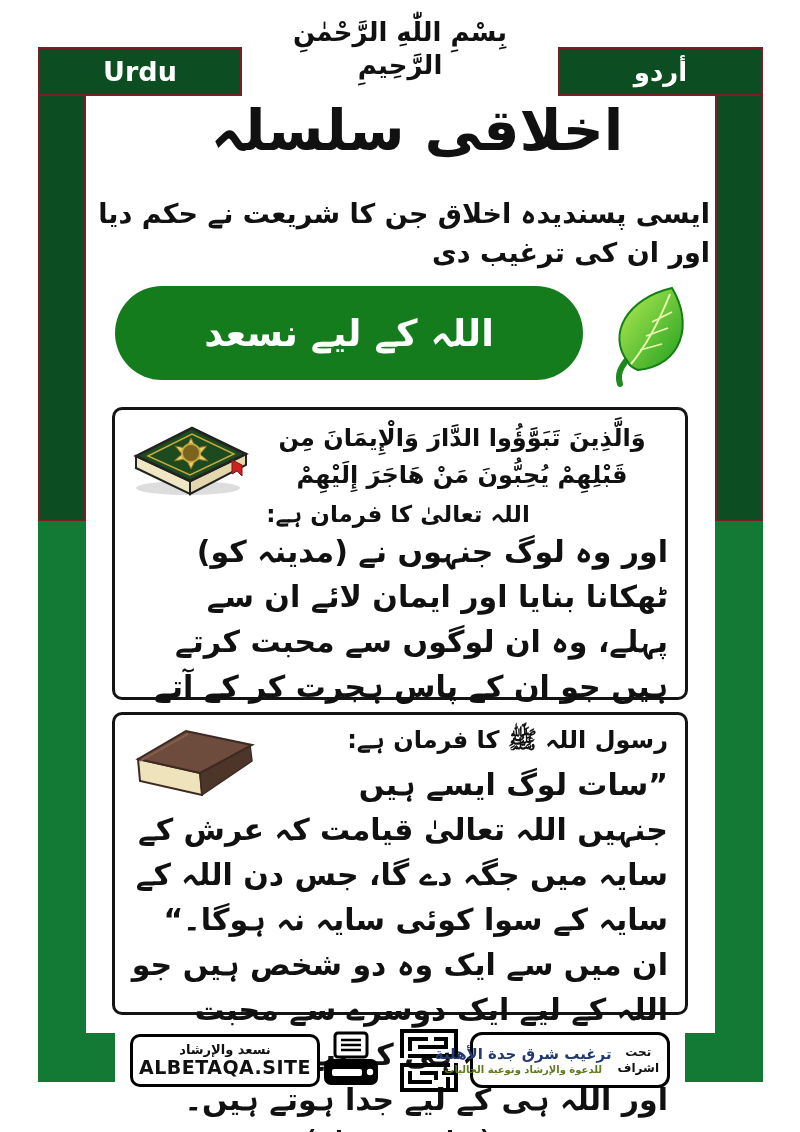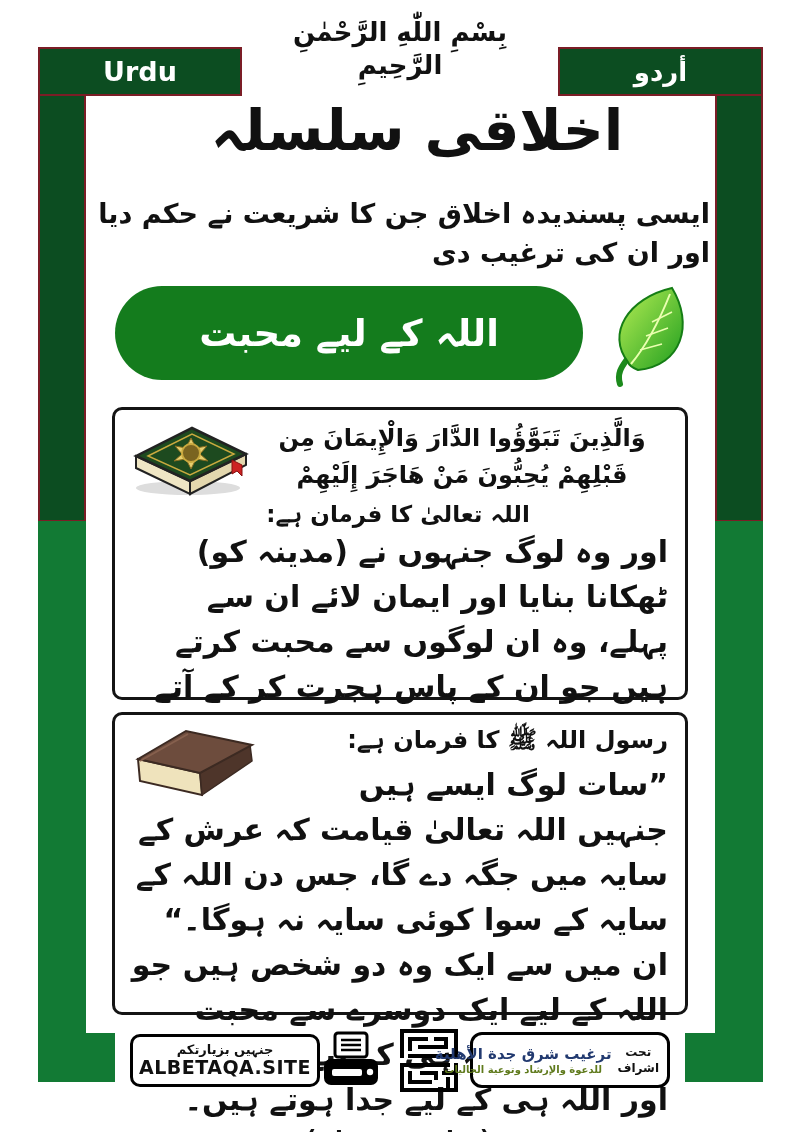--- a/index.html
+++ b/index.html
@@ -105,21 +105,21 @@
   </div>
   <div class="abs g-dark lang-label lang-right">
     <span>أردو</span>
   </div>
 
   <div class="abs bismillah">بِسْمِ اللّٰهِ الرَّحْمٰنِ الرَّحِيمِ</div>
   <div class="abs main-title">اخلاقی سلسلہ</div>
   <div class="abs subtitle">ایسی پسندیدہ اخلاق جن کا شریعت نے حکم دیا اور ان کی ترغیب دی</div>
 
   <div class="abs topic-pill">
-    <span>اللہ کے لیے محبت</span>
+    <span>اللہ کے لیے نسعد</span>
   </div>
   <div class="abs leaf-wrap">
     <svg width="100" height="106" viewBox="0 0 100 106">
       <defs>
         <linearGradient id="leafg" x1="0" y1="0" x2="1" y2="1">
           <stop offset="0" stop-color="#b7ee54"></stop>
           <stop offset="1" stop-color="#1f9e1f"></stop>
         </linearGradient>
       </defs>
       <path d="M22 100 C18 88 26 80 30 74" fill="none" stroke="#1c8a1c" stroke-width="6" stroke-linecap="round"></path>
@@ -157,21 +157,21 @@
         <path d="M12 36 L60 9" stroke="#86604e" stroke-width="2" fill="none"></path>
       </svg>
     </div>
     <div class="intro-right">رسول اللہ ﷺ کا فرمان ہے:</div>
     <div class="body-text">”سات لوگ ایسے ہیں جنہیں اللہ تعالیٰ قیامت کہ عرش کے سایہ میں جگہ دے گا، جس دن اللہ کے سایہ کے سوا کوئی سایہ نہ ہوگا۔“</div>
     <div class="body-text">ان میں سے ایک وہ دو شخص ہیں جو اللہ کے لیے ایک دوسرے سے محبت کرتے ہیں، اللہ ہی کے لیے ملتے ہیں اور اللہ ہی کے لیے جدا ہوتے ہیں۔</div>
     <div class="ref-line">(بخاری و مسلم)</div>
   </div>
 
   <div class="abs site-box">
-    <div class="visit-msg">جنہیں بزيارتكم</div>
+    <div class="visit-msg">نسعد والإرشاد</div>
     <div class="site-name">ALBETAQA.SITE</div>
   </div>
 
   <div class="abs printer-wrap">
     <svg width="58" height="60" viewBox="0 0 58 60">
       <rect x="13" y="2" width="32" height="24" rx="3" fill="#fff" stroke="#000" stroke-width="3"></rect>
       <line x1="19" y1="9" x2="39" y2="9" stroke="#000" stroke-width="2.5"></line>
       <line x1="19" y1="14" x2="39" y2="14" stroke="#000" stroke-width="2.5"></line>
       <line x1="19" y1="19" x2="39" y2="19" stroke="#000" stroke-width="2.5"></line>
       <rect x="2" y="28" width="54" height="26" rx="7" fill="#000"></rect>

